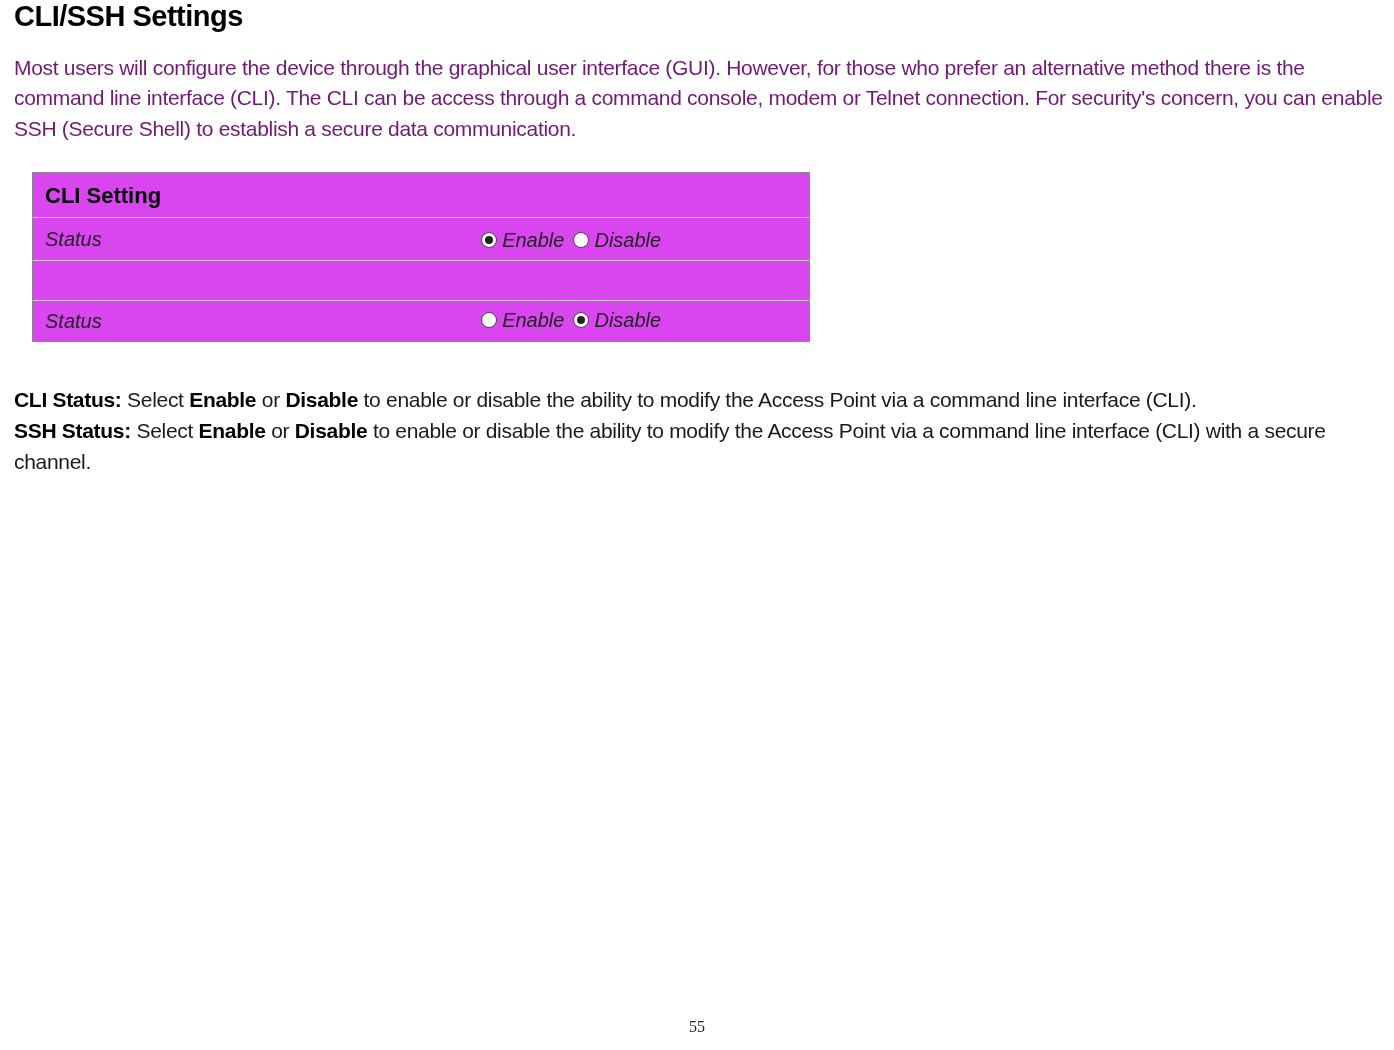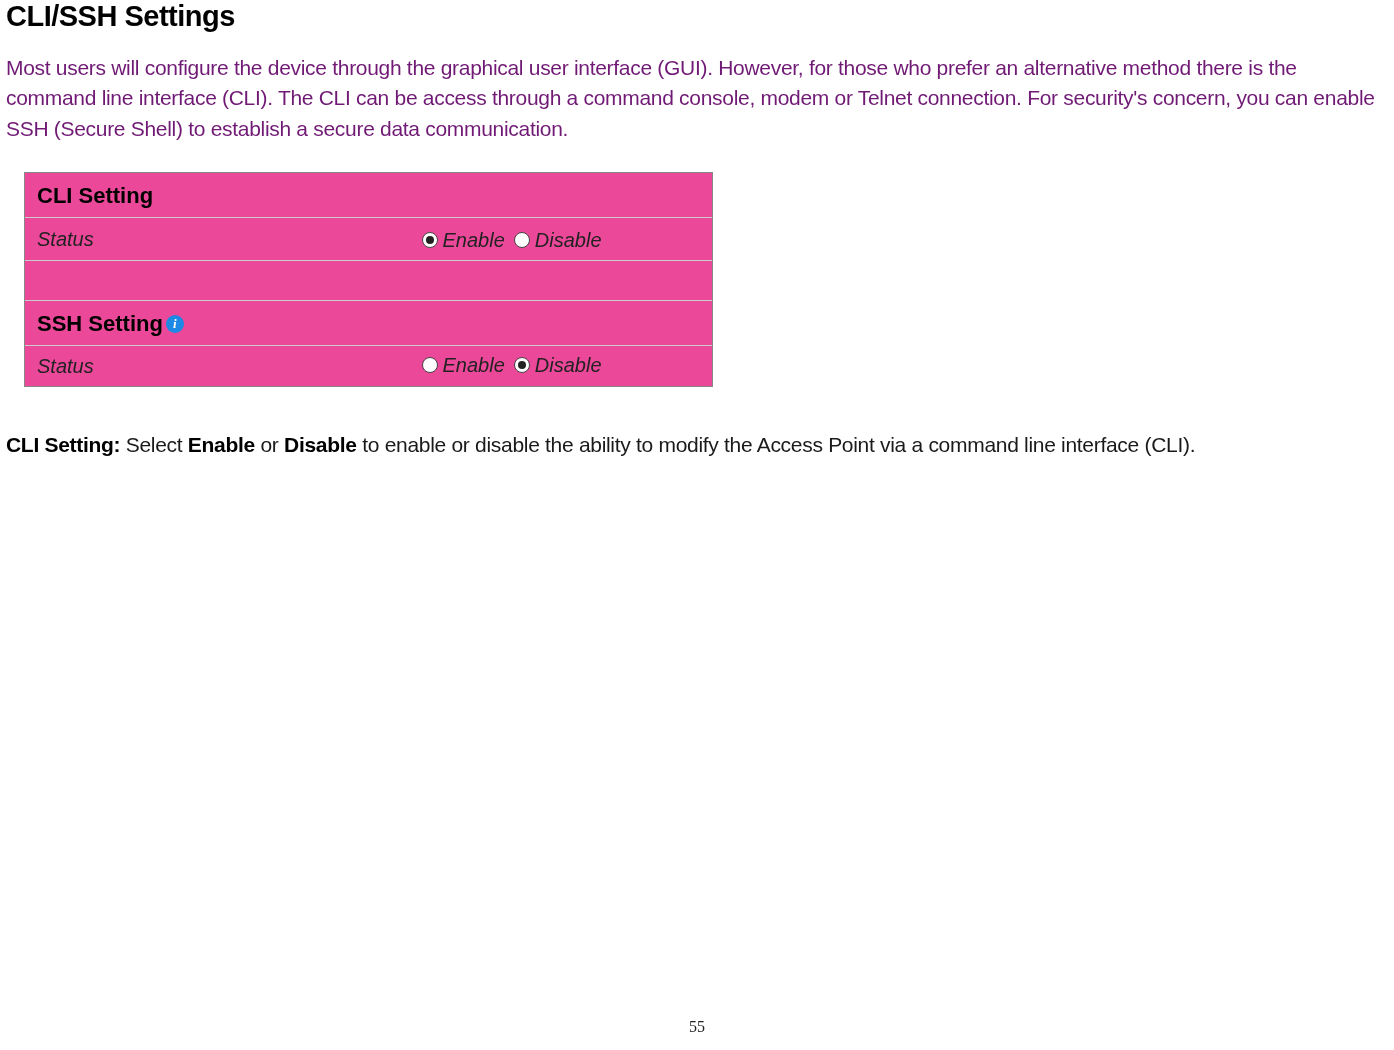--- a/index.html
+++ b/index.html
@@ -10,41 +10,42 @@
     body {
       font-family: Arial, Helvetica, sans-serif;
       background: #ffffff;
       width: 1394px;
       height: 1050px;
       position: relative;
       padding: 0;
     }
     .content {
       padding: 0 6px;
+      margin-left: 8px;
     }
     h1 {
       font-size: 29px;
       font-weight: bold;
       letter-spacing: -0.5px;
       color: #000;
       margin-bottom: 20px;
     }
     .intro {
       font-size: 21px;
       color: #701a75;
       line-height: 1.45;
       letter-spacing: -0.3px;
       margin-bottom: 28px;
     }
     .settings-panel {
       border: 1px solid #888;
-      width: 689px;
+      width: 778px;
       margin-left: 18px;
       font-family: Arial, sans-serif;
-      background: #ec4899;
+      background: #d946ef;
     }
     .section-header {
       font-size: 22px;
       font-weight: bold;
       color: #000;
       padding: 10px 12px 8px;
       border-bottom: 1px solid #ccc;
       display: flex;
       align-items: center;
     }
@@ -151,37 +152,36 @@
       <div class="row-controls">
         <span class="radio-group">
           <span class="radio selected"></span>
           <span class="radio-label">Enable</span>
           <span class="radio"></span>
           <span class="radio-label">Disable</span>
         </span>
       </div>
     </div>
     <div class="spacer-row"></div>
-    <div class="section-header">
-      <span>SSH Setting</span>
-      <span class="info-icon">i</span>
-    </div>
     <div class="row" style="border-bottom:none">
       <div class="row-label">Status</div>
       <div class="row-controls">
         <span class="radio-group">
           <span class="radio"></span>
           <span class="radio-label">Enable</span>
           <span class="radio selected"></span>
           <span class="radio-label">Disable</span>
         </span>
       </div>
     </div>
   </div>
 
   <div class="descriptions">
     <div>
-      <b>CLI Setting:</b><span> Select </span><b>Enable</b><span> or </span><b>Disable</b><span> to enable or disable the ability to modify the Access Point via a command line interface (CLI).</span>
+      <b>CLI Status:</b><span> Select </span><b>Enable</b><span> or </span><b>Disable</b><span> to enable or disable the ability to modify the Access Point via a command line interface (CLI).</span>
+    </div>
+    <div>
+      <b>SSH Status:</b><span> Select </span><b>Enable</b><span> or </span><b>Disable</b><span> to enable or disable the ability to modify the Access Point via a command line interface (CLI) with a secure channel.</span>
     </div>
   </div>
 </div>
 
 <div class="page-number">55</div>
 
 </body></html>

